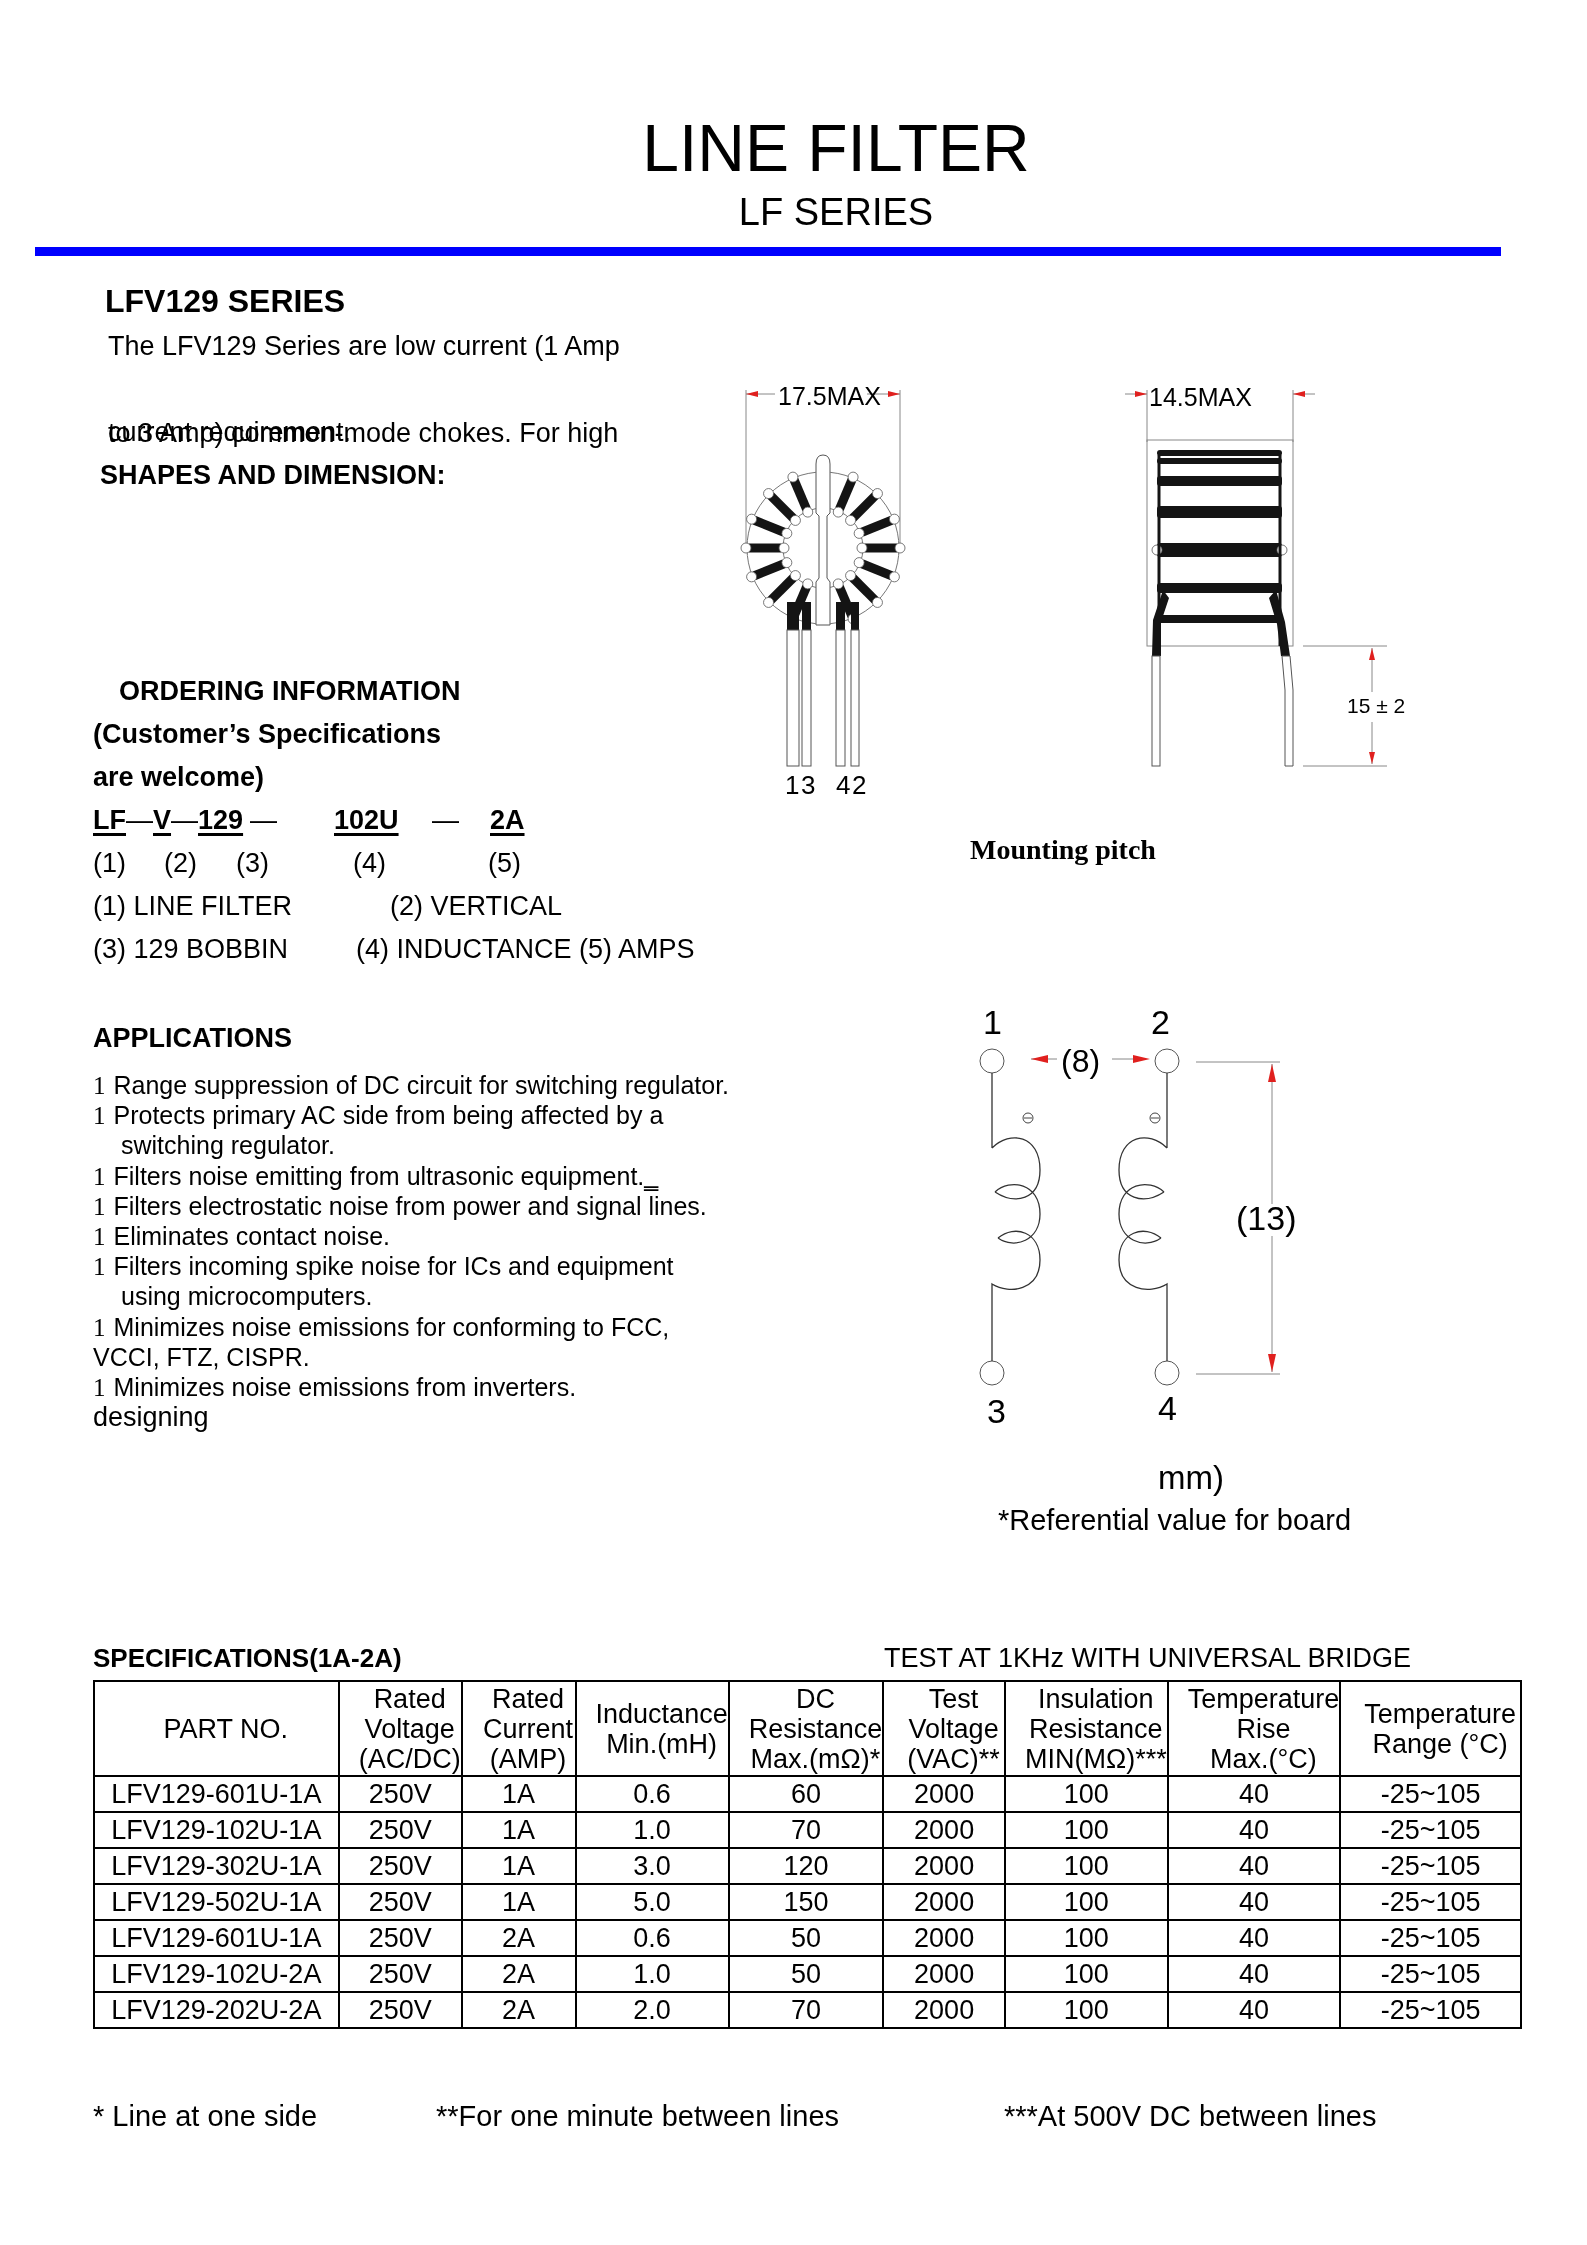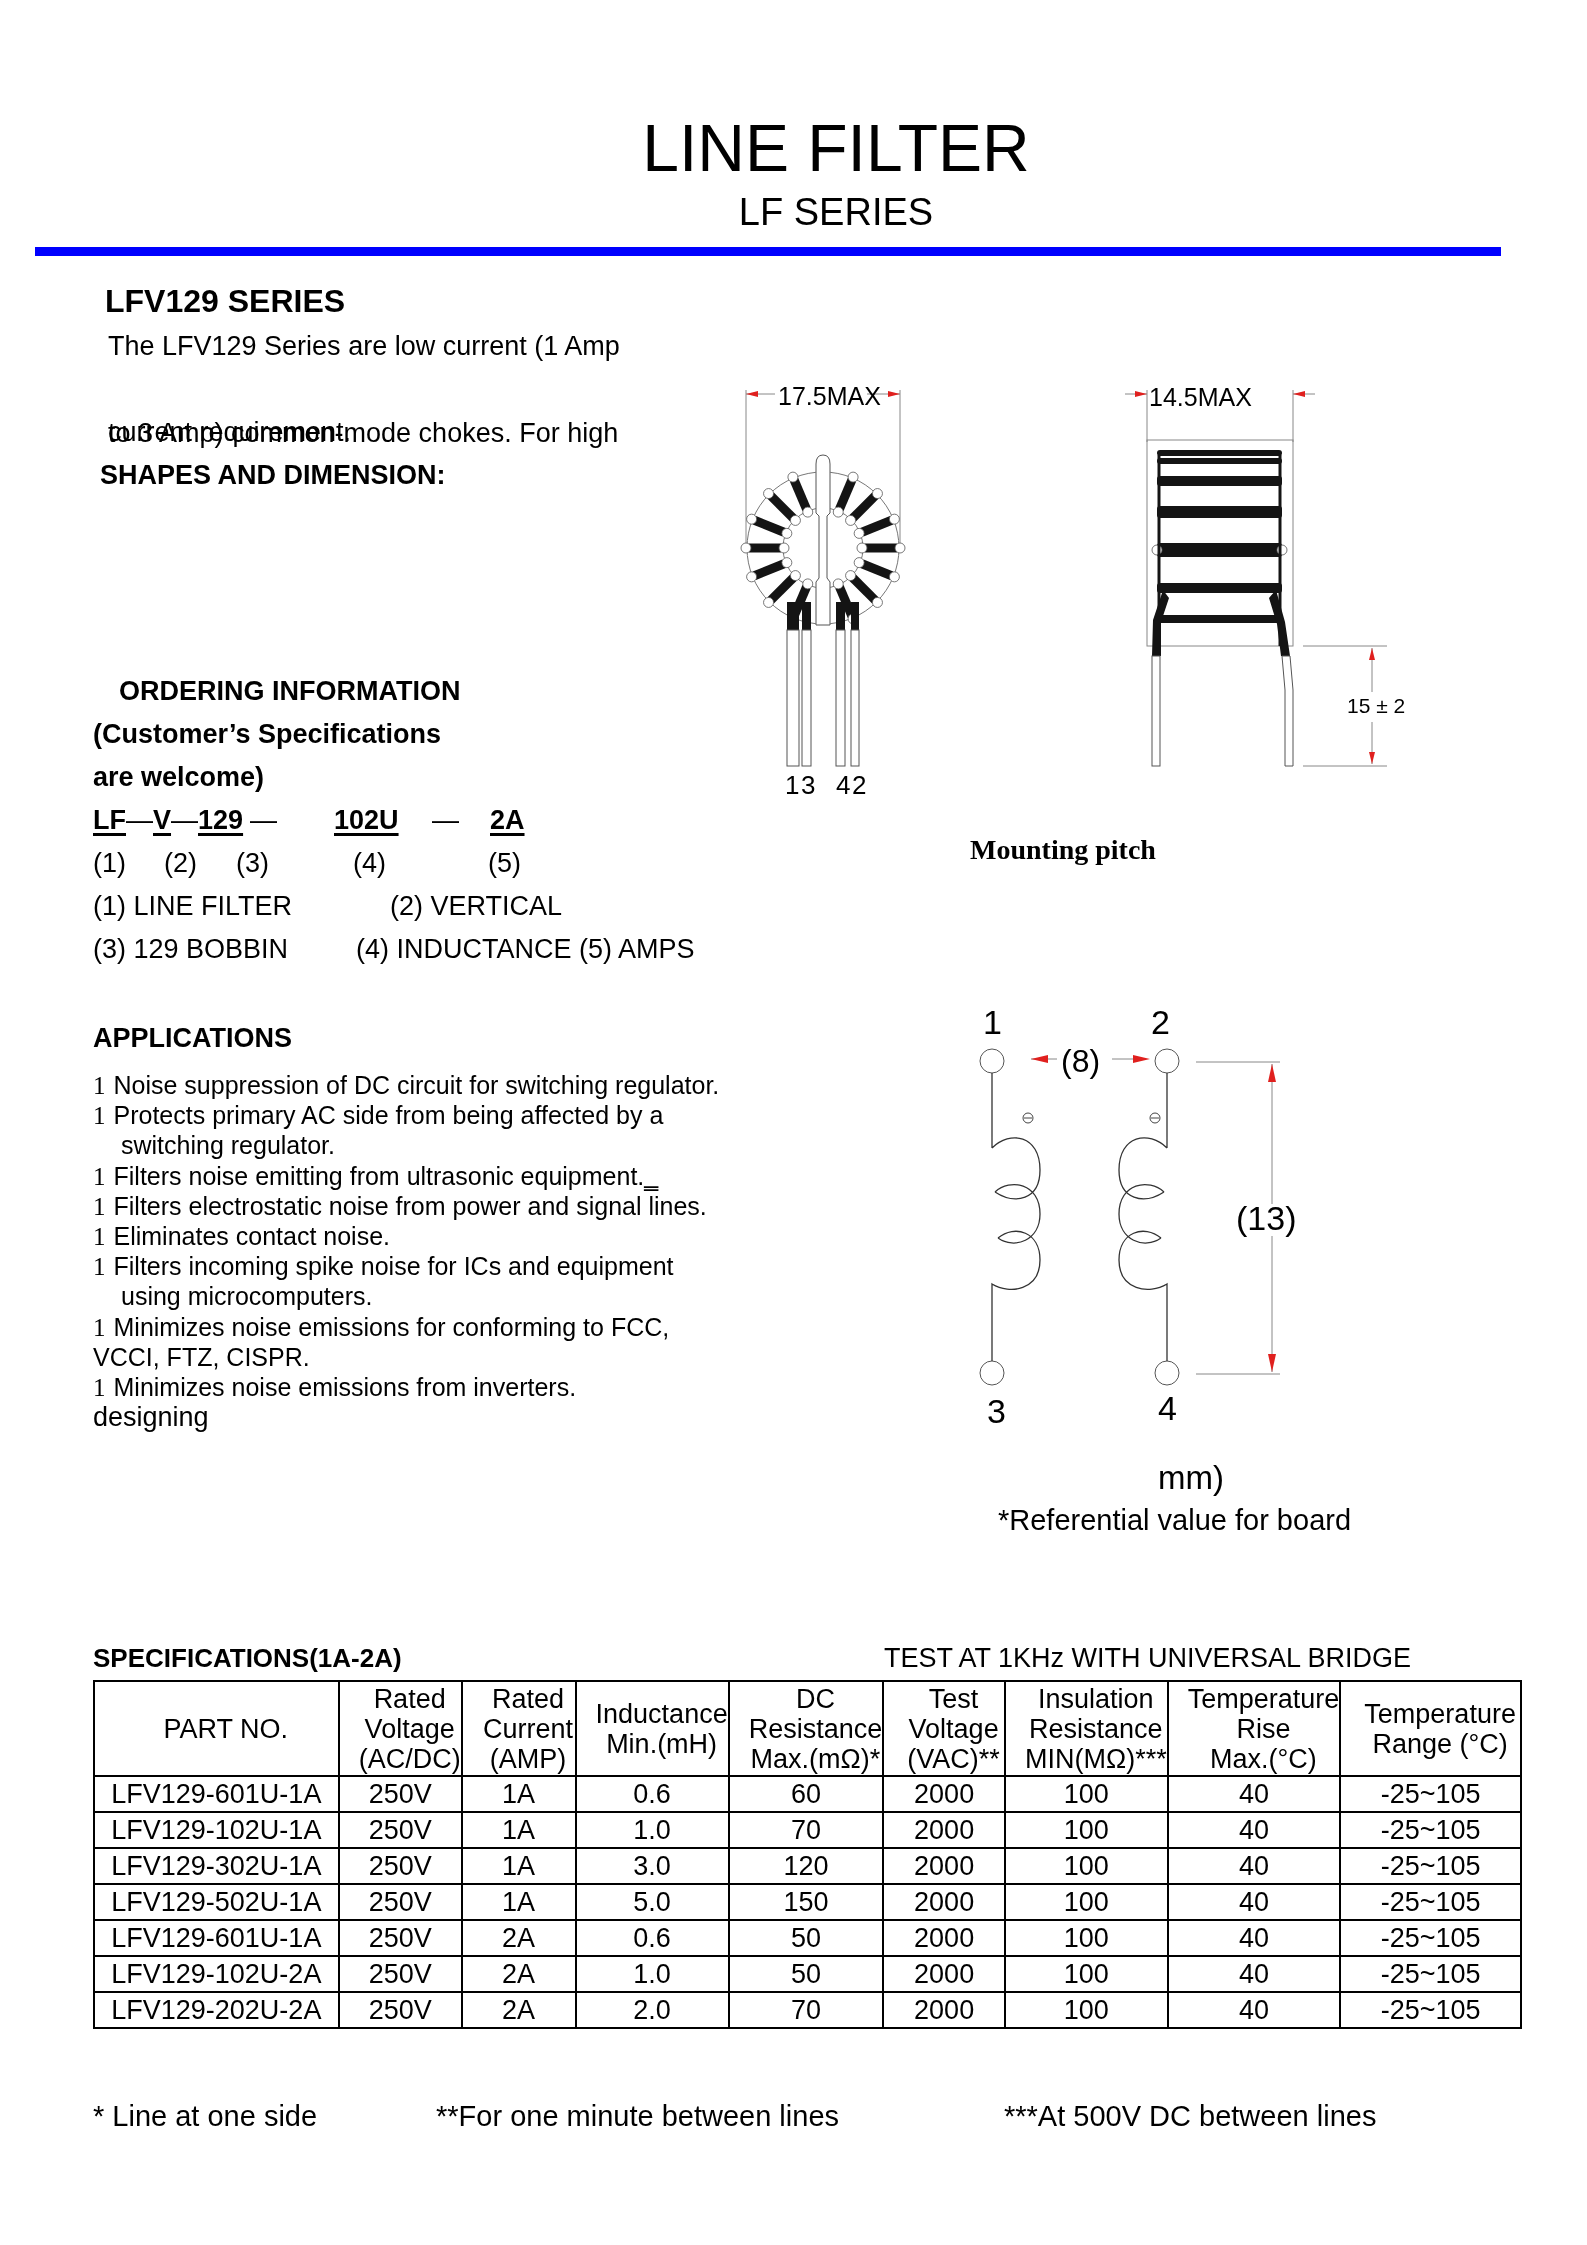--- a/index.html
+++ b/index.html
@@ -164,21 +164,21 @@
 <div class="abs t26" style="left:353px; top:847px;">(4)</div>
 <div class="abs t26" style="left:488px; top:847px;">(5)</div>
 
 <div class="abs t26" style="left:93px; top:890px;">(1) LINE FILTER</div>
 <div class="abs t26" style="left:390px; top:890px;">(2) VERTICAL</div>
 <div class="abs t26" style="left:93px; top:933px;">(3) 129 BOBBIN</div>
 <div class="abs t26" style="left:356px; top:933px;">(4) INDUCTANCE (5) AMPS</div>
 
 <div class="abs h-bold t26" style="left:93px; top:1022px;">APPLICATIONS</div>
 <div id="app-list">
-    <div class="abs" style="top: 1070px; font-size: 25px; line-height: 30px; left: 93px;"><span style="font-family: &quot;Liberation Serif&quot;, serif; margin-right: 8px;">1</span><span>Noise suppression of DC circuit for switching regulator.</span></div>
+    <div class="abs" style="top: 1070px; font-size: 25px; line-height: 30px; left: 93px;"><span style="font-family: &quot;Liberation Serif&quot;, serif; margin-right: 8px;">1</span><span>Range suppression of DC circuit for switching regulator.</span></div>
     <div class="abs" style="top: 1100.2px; font-size: 25px; line-height: 30px; left: 93px;"><span style="font-family: &quot;Liberation Serif&quot;, serif; margin-right: 8px;">1</span><span>Protects primary AC side from being affected by a</span></div>
     <div class="abs" style="top: 1130.4px; font-size: 25px; line-height: 30px; left: 121px;"><span>switching regulator.</span></div>
     <div class="abs" style="top: 1160.6px; font-size: 25px; line-height: 30px; left: 93px;"><span style="font-family: &quot;Liberation Serif&quot;, serif; margin-right: 8px;">1</span><span>Filters noise emitting from ultrasonic equipment.‗</span></div>
     <div class="abs" style="top: 1190.8px; font-size: 25px; line-height: 30px; left: 93px;"><span style="font-family: &quot;Liberation Serif&quot;, serif; margin-right: 8px;">1</span><span>Filters electrostatic noise from power and signal lines.</span></div>
     <div class="abs" style="top: 1221px; font-size: 25px; line-height: 30px; left: 93px;"><span style="font-family: &quot;Liberation Serif&quot;, serif; margin-right: 8px;">1</span><span>Eliminates contact noise.</span></div>
     <div class="abs" style="top: 1251.2px; font-size: 25px; line-height: 30px; left: 93px;"><span style="font-family: &quot;Liberation Serif&quot;, serif; margin-right: 8px;">1</span><span>Filters incoming spike noise for ICs and equipment</span></div>
     <div class="abs" style="top: 1281.4px; font-size: 25px; line-height: 30px; left: 121px;"><span>using microcomputers.</span></div>
     <div class="abs" style="top: 1311.6px; font-size: 25px; line-height: 30px; left: 93px;"><span style="font-family: &quot;Liberation Serif&quot;, serif; margin-right: 8px;">1</span><span>Minimizes noise emissions for conforming to FCC,</span></div>
     <div class="abs" style="top: 1341.8px; font-size: 25px; line-height: 30px; left: 93px;"><span>VCCI, FTZ, CISPR.</span></div>
     <div class="abs" style="top: 1372px; font-size: 25px; line-height: 30px; left: 93px;"><span style="font-family: &quot;Liberation Serif&quot;, serif; margin-right: 8px;">1</span><span>Minimizes noise emissions from inverters.</span></div>

